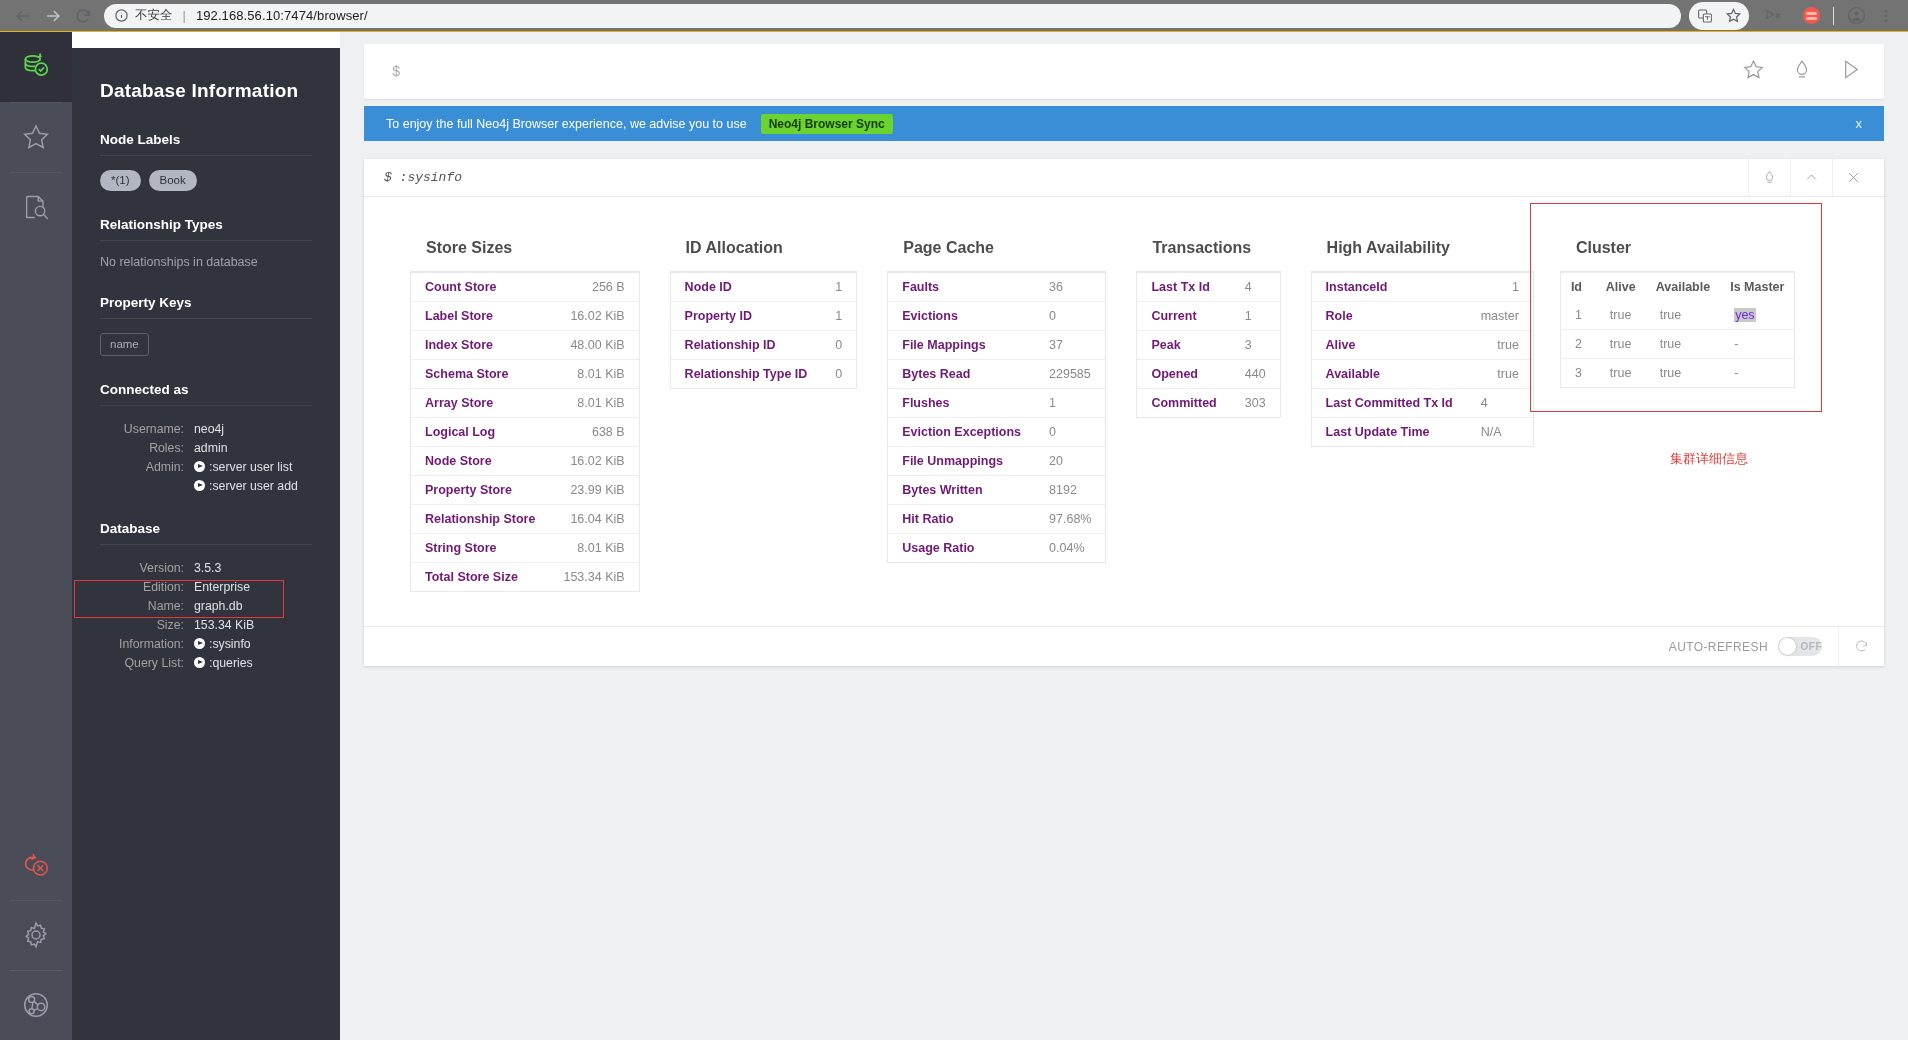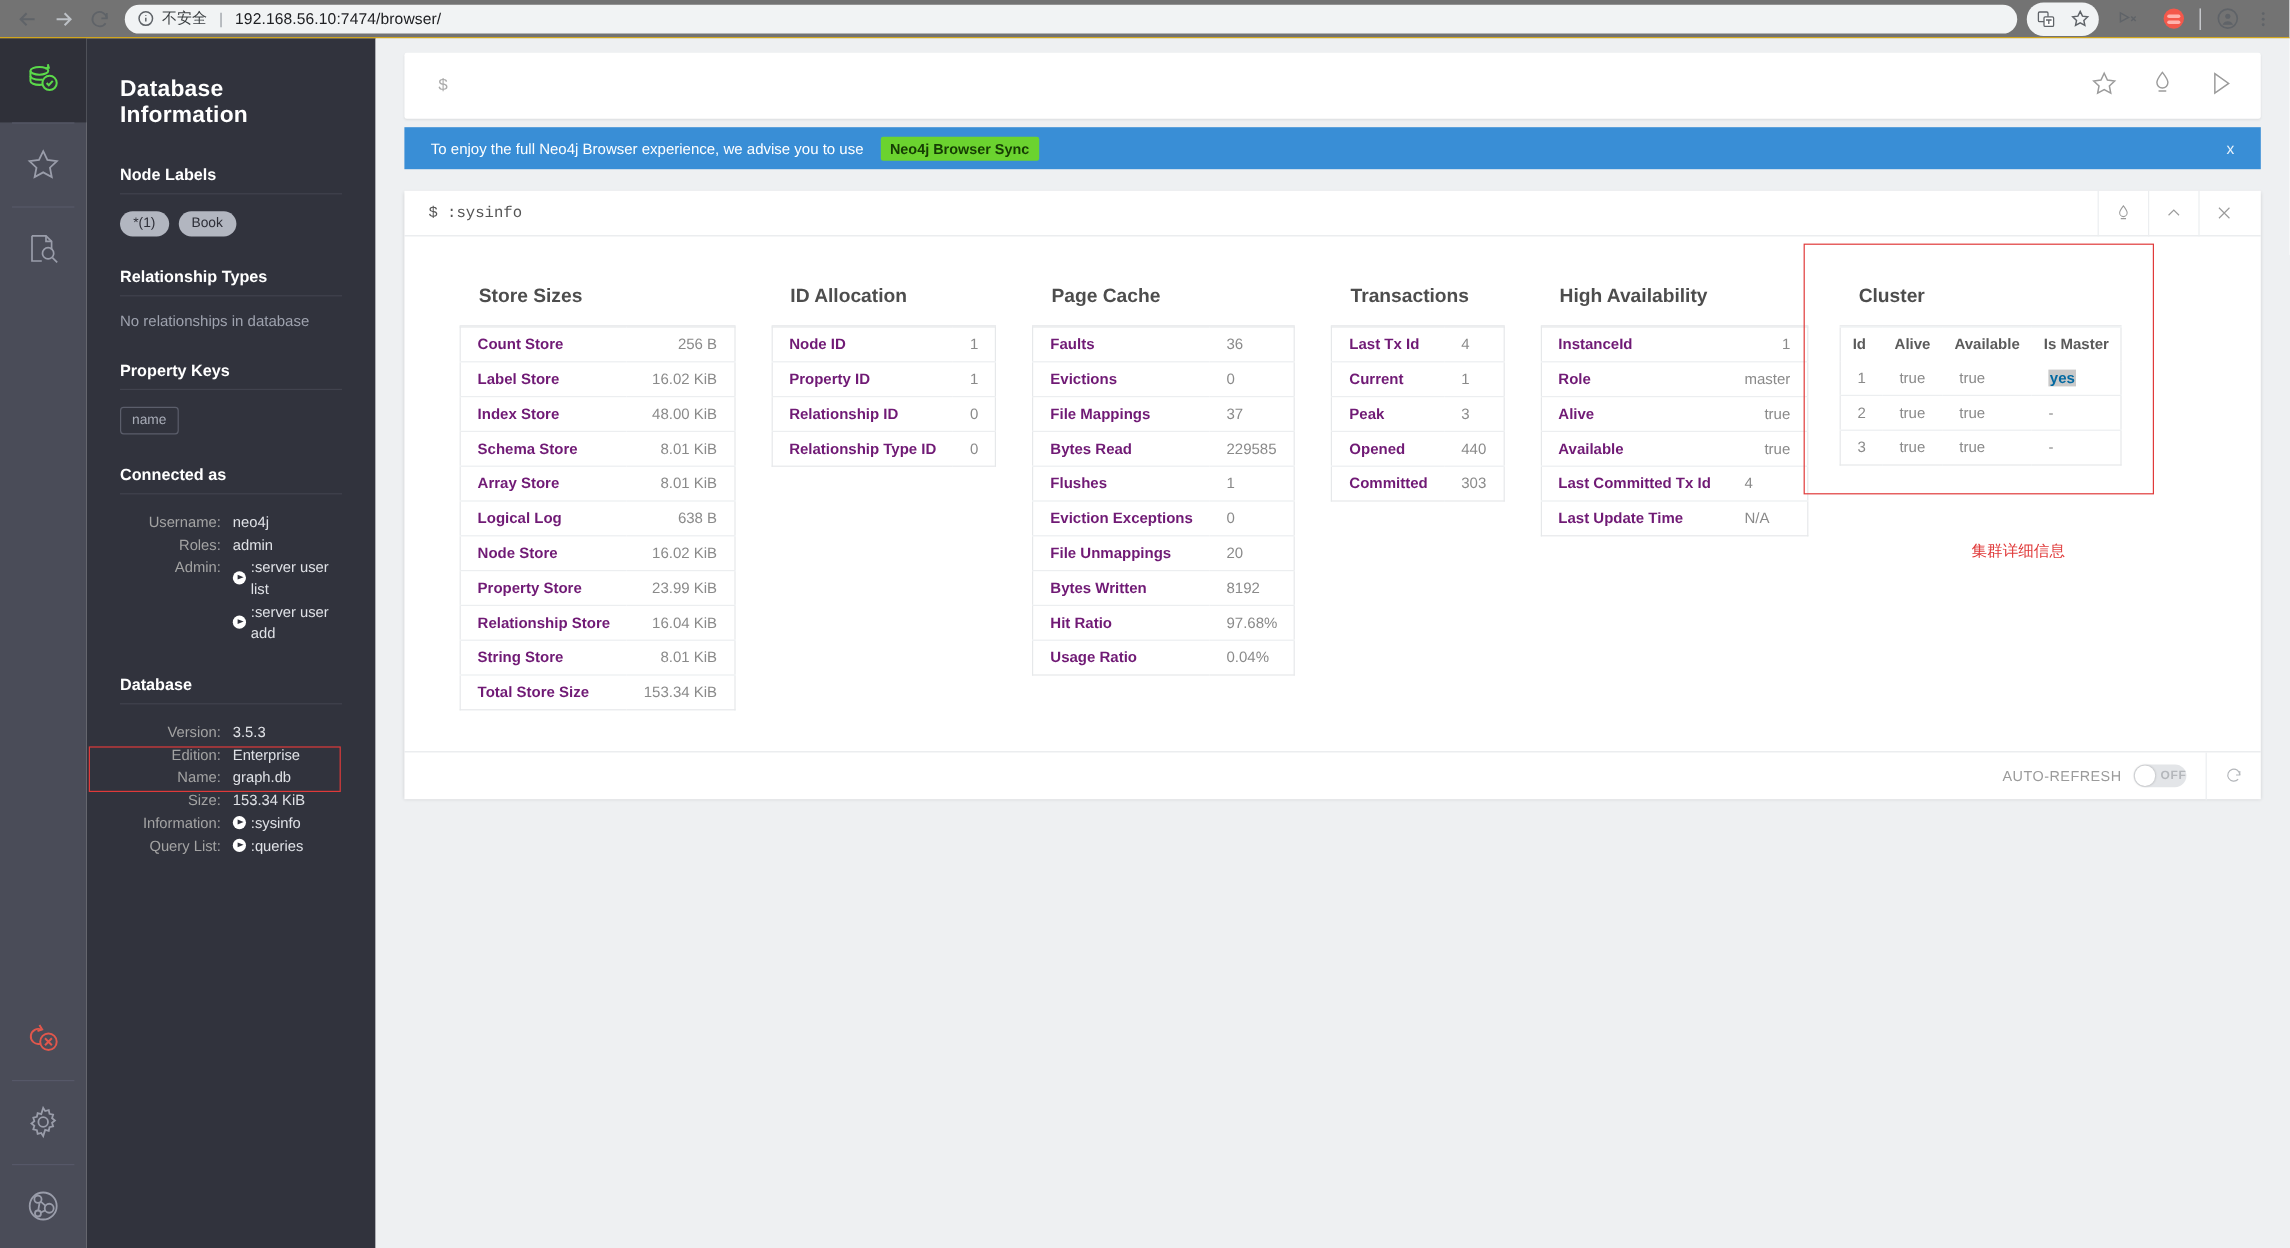--- a/index.html
+++ b/index.html
@@ -42,21 +42,21 @@
   .rail-item { height:70px; display:flex; align-items:center; justify-content:center; position:relative; }
   .rail-item + .rail-item:before{
     content:""; position:absolute; top:0; left:10px; right:10px; height:1px; background:#565868;
   }
   .rail-item.active { background:#2f3039; }
   .rail-item.active:before { display:none; }
   .rail-spacer { flex:1; }
   .rail svg { display:block; }
 
   
-  .drawer { width:241px; background:#31333d; color:#d8dae0; padding: 24px 0 4px 0; overflow:hidden; }
+  .drawer { width:268px; background:#31333d; color:#d8dae0; padding: 24px 0 4px 0; overflow:hidden;margin-top:16px; }
   .drawer-inner { padding: 0 28px; }
   .drawer h1 { font-size:19px; margin:8px 0 30px 0; color:#fff; font-weight:bold; letter-spacing:.2px; }
   .drawer h2 { font-size:13.5px; color:#fff; font-weight:bold; margin:0 0 8px 0; }
   .drawer .rule { height:1px; background:#41434e; margin-bottom:14px; }
   .sec { margin-bottom:26px; }
   .chips { display:flex; flex-wrap:wrap; gap:8px; }
   .chip {
     background:#b2b6c0; color:#2f3039; border-radius:11px; padding:3px 11px;
     font-size:11.5px; line-height:1.3;
   }
@@ -92,21 +92,21 @@
   }
   .banner .sync {
     background:#6bd32f; color:#163d04; font-weight:bold; font-size:12px;
     padding:3px 8px; border-radius:2px; margin-left:14px;
   }
   .banner .close { position:absolute; right:22px; font-size:13px; color:#e6f1fb; }
 
   .frame { margin-top:18px; background:#fff; box-shadow:0 1px 3px rgba(0,0,0,.12); }
   .frame-head {
     height:38px; border-bottom:1px solid #e7e9ec; display:flex; align-items:center;
-    padding: 0 10px 0 20px; color:#666;
+    padding: 0 10px 0 20px; color:#666;font-style:italic;
   }
   .frame-head .cmd { font-family:"Liberation Mono", monospace; font-size:13px; color:#555; }
   .frame-head .tools { margin-left:auto; display:flex; align-items:stretch; height:38px; }
   .frame-head .tool {
     width:42px; display:flex; align-items:center; justify-content:center; color:#9b9b9b;
     border-left:1px solid #eceef0;
   }
   .frame-body { padding: 28px 46px 34px 46px; min-height: 400px; position:relative; }
   .tables { display:flex; align-items:flex-start; gap:30px; }
 
@@ -120,21 +120,21 @@
     white-space:nowrap;
   }
   table.sys td.lbl { color:#701a75; font-weight:bold; }
   table.sys td.val { color:#8a8a8a; text-align:left; }
   table.sys td.val.num { text-align:right; }
   table.sys th {
     border-top:1px solid #eceef0; padding:7px 10px; font-size:12.5px; color:#5b5b5b;
     font-weight:bold; text-align:left; white-space:nowrap;
   }
   table.sys tbody tr:first-child td, table.sys tbody tr:first-child th { border-top:none; }
-  .sel { background:#c9c9c9; color:#0369a1; padding:0 1px;font-weight:bold; }
+  .sel { background:#c9c9c9; color:#6d28d9; padding:0 1px; }
 
   .cluster-wrap { position:relative; }
   .ann-box { position:absolute; border:1.5px solid #e03a3a; }
   .ann-text { position:absolute; color:#e03a3a; font-size:13px; font-family:"DejaVu Sans", sans-serif; }
 
   .frame-foot {
     border-top:1px solid #e7e9ec; height:40px; display:flex; align-items:center; justify-content:flex-end;
     padding-right:0;
   }
   .foot-label { font-size:12px; color:#9b9b9b; letter-spacing:.4px; }

